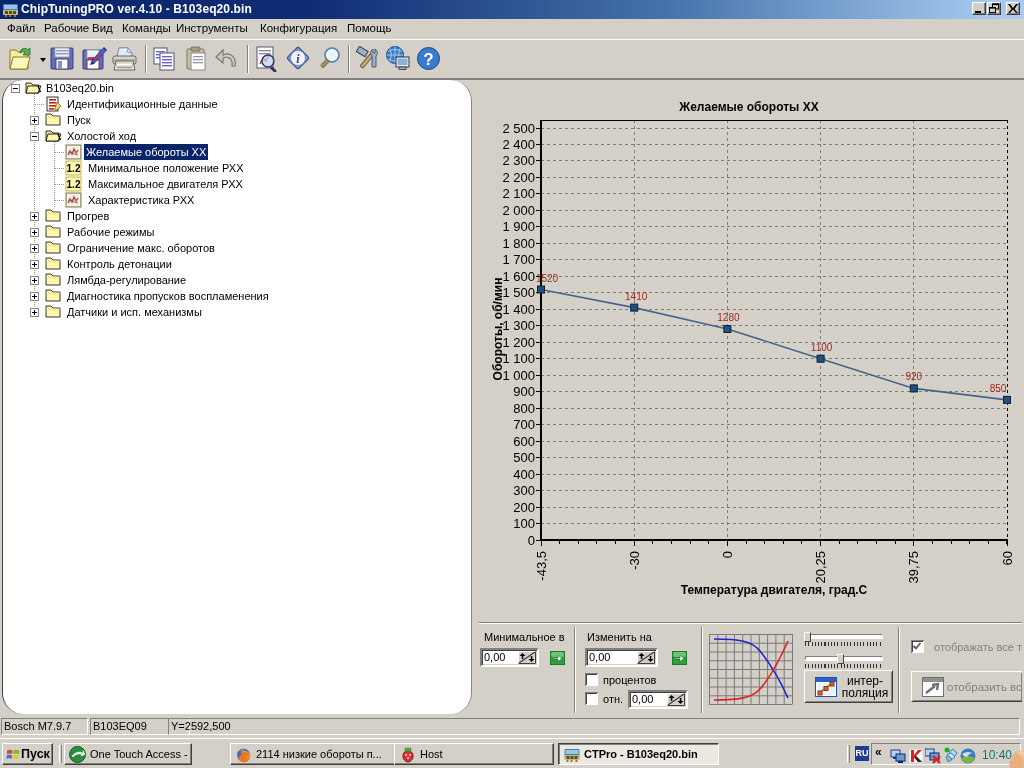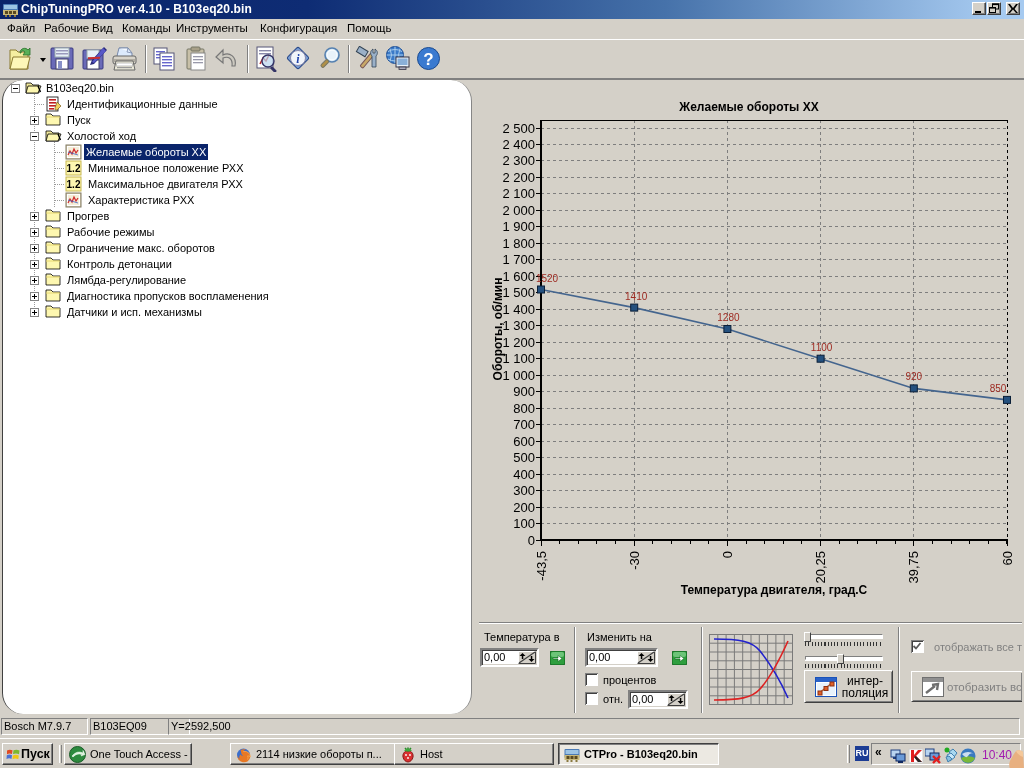--- a/index.html
+++ b/index.html
@@ -497,21 +497,21 @@
  <text x="270" y="31" font-size="12" font-weight="bold" text-anchor="middle" fill="#000">Желаемые обороты ХХ</text>
  <text x="295" y="514" font-size="12" font-weight="bold" text-anchor="middle" fill="#000">Температура двигателя, град.С</text>
  <text transform="translate(23,249) rotate(-90)" font-size="12" font-weight="bold" text-anchor="middle" fill="#000">Обороты, об/мин</text>
  </svg>
 </div>
 <div id="botpanel">
 <div class="abs" style="left:0;top:0;width:543px;height:1px;background:#fff"></div>
 <div class="abs" style="left:95px;top:4px;width:2px;height:86px;border-left:1px solid #808080;border-right:1px solid #fff"></div>
 <div class="abs" style="left:222px;top:4px;width:2px;height:86px;border-left:1px solid #808080;border-right:1px solid #fff"></div>
 <div class="abs" style="left:419px;top:4px;width:2px;height:86px;border-left:1px solid #808080;border-right:1px solid #fff"></div>
-<div class="lbl" style="left:5px;top:8px">Температура в</div>
+<div class="lbl" style="left:5px;top:8px">Минимальное в</div>
 <div class="abs sunken2" style="left:1px;top:25px;width:59px;height:19px;background:#fff">
 <span class="abs" style="left:2px;top:1px;font-size:11px">0,00</span>
       <svg class="abs" style="right:1px;top:1px" width="18" height="13" viewBox="0 0 18 13">
 <rect x="0" y="0" width="18" height="13" fill="#d4d0c8"></rect>
 <rect x="0.5" y="0.5" width="17" height="12" fill="none" stroke="#fff" stroke-width="1"></rect>
 <line x1="0.5" y1="12.5" x2="17.5" y2="12.5" stroke="#404040"></line>
         <line x1="17.5" y1="0.5" x2="17.5" y2="12.5" stroke="#404040"></line>
 <line x1="1" y1="12" x2="17" y2="1" stroke="#404040" stroke-width="1.2"></line>
 <path d="M4.5,2 L7.5,5 L1.5,5 Z" fill="#000"></path>
         <rect x="3.8" y="5" width="1.5" height="3" fill="#000"></rect>
@@ -715,18 +715,18 @@
 <circle cx="4" cy="3" r="2.5" fill="#22aa22"></circle>
 <path d="M6,5 L10,2 L14,6 L11,10 Z" fill="#a8d8f0" stroke="#4080b0"></path>
 <path d="M4,8 L8,6 L12,10 L7,14 Z" fill="#c8e8f8" stroke="#4080b0"></path>
 <path d="M3,10 L6,9 L9,12 L5,15 Z" fill="#88c0e0" stroke="#4080b0"></path>
 </svg>
     <svg class="abs" style="left:960px;top:9px" width="16" height="16" viewBox="0 0 16 16">
 <circle cx="8" cy="8" r="7.5" fill="#3a7ac0"></circle>
 <path d="M1,10 A7.5,7.5 0 0,0 15,10 A10,6 0 0,0 1,10" fill="#7ab83a"></path>
 <path d="M2,6 Q8,2 14,6 Q10,4 8,8 Q6,11 2,6" fill="#e8f0f8" fill-opacity="0.85"></path>
 </svg>
-<div class="abs" style="left:982px;top:9px;font-size:12px;color:#a21caf">10:40</div>
+<div class="abs" style="left:982px;top:9px;font-size:12px;color:#0f766e">10:40</div>
 <svg class="abs" style="left:1006px;top:10px" width="18" height="20" viewBox="0 0 18 20">
 <path d="M10,2 Q14,0 17,3 L18,20 L4,20 Q2,14 5,10 Q7,6 10,2 Z" fill="#e8b080"></path>
 <path d="M10,2 Q14,0 17,3 L17,8 Q12,6 10,2 Z" fill="#f4c89a"></path>
 </svg>
 </div>
 
 </body></html>

